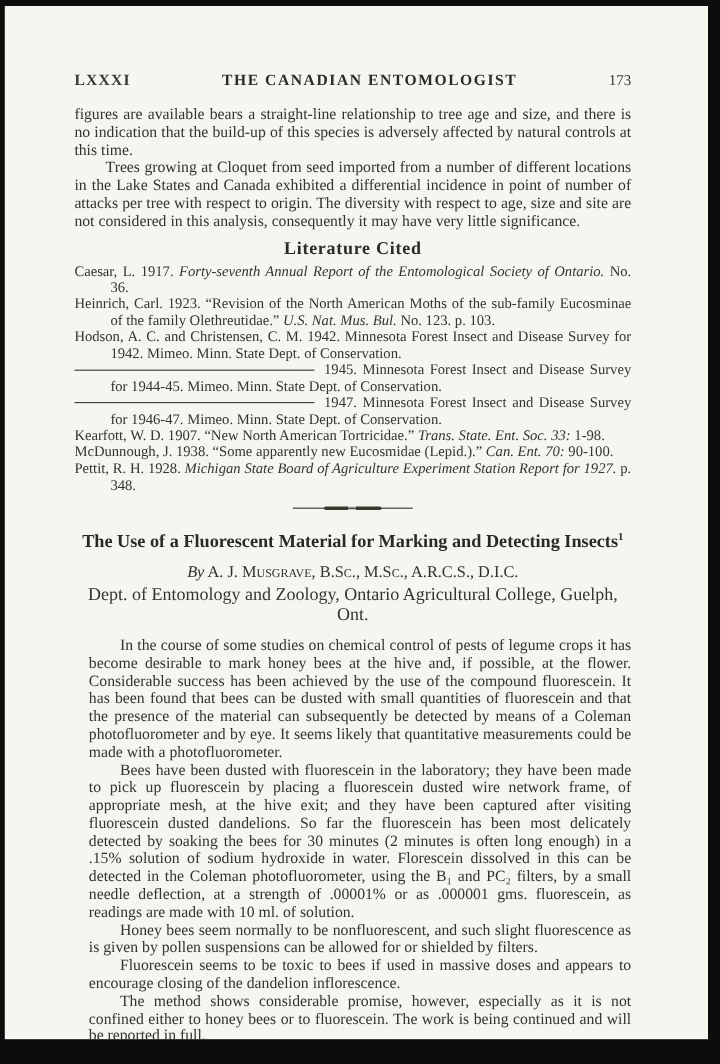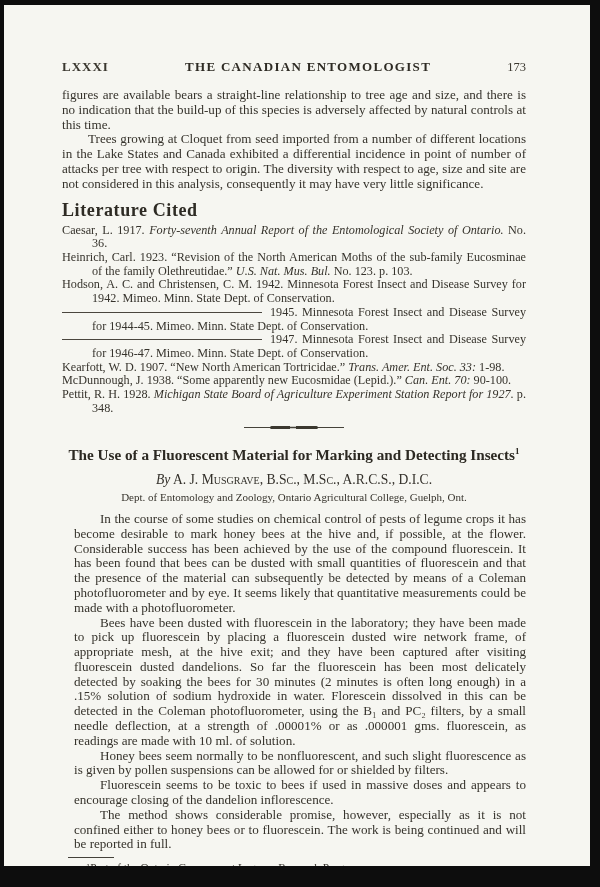--- a/index.html
+++ b/index.html
@@ -31,22 +31,22 @@
   
   p.bodytext{
     margin:0;
     font-size:13.1px;line-height:14.8px;
     text-align:justify;
     color:#35322b;
   }
   p.bodytext.indent{text-indent:26px;}
   
   .lit-heading{
-    font-weight:bold;
-    font-size:18px;letter-spacing:0.6px;
+    text-align:center;font-weight:bold;
+    font-size:15px;letter-spacing:0.6px;
     margin:8px 0 3px 0;color:#2e2b24;
   }
   .lit-entry{
     font-size:12.2px;line-height:13.7px;
     text-align:justify;
     padding-left:30px;text-indent:-30px;
     color:#36332c;
   }
   .lit-entry .it{font-style:italic;}
   .dashrule{
@@ -70,21 +70,21 @@
     font-size:15.2px;line-height:18.5px;
     margin:12px auto 0 auto;max-width:470px;color:#2c2922;
   }
   .sup{font-size:9px;vertical-align:6px;}
   .byline{
     text-align:center;font-size:13.6px;margin-top:7px;color:#33302a;
   }
   .byline .by{font-style:italic;}
   .byline .nm{font-variant:small-caps;}
   .affil{
-    text-align:center;font-size:11px;margin-top:3px;color:#36332c;
+    text-align:center;font-size:15px;margin-top:3px;color:#36332c;
   }
   .artbody{margin-top:9px;margin-left:12px;}
   
   .footnote{margin-top:5px;}
   .fn-rule{width:46px;height:1px;background:#44413a;margin:0 0 3px 6px;}
   .fn-text{
     font-size:11.4px;line-height:13px;color:#38352e;
     text-indent:24px;margin:0;
   }
   .fn-marker{font-size:8.5px;vertical-align:1px;}
@@ -104,21 +104,21 @@
     <p class="bodytext">figures are available bears a straight-line relationship to tree age and size, and there is no indication that the build-up of this species is adversely affected by natural controls at this time.</p>
     <p class="bodytext indent">Trees growing at Cloquet from seed imported from a number of different locations in the Lake States and Canada exhibited a differential incidence in point of number of attacks per tree with respect to origin.  The diversity with respect to age, size and site are not considered in this analysis, consequently it may have very little significance.</p>
 
     <div class="lit-heading">Literature Cited</div>
 
     <div class="lit-entry"><span>Caesar, L.  1917.  </span><span class="it">Forty-seventh Annual Report of the Entomological Society of Ontario.</span><span>  No. 36.</span></div>
     <div class="lit-entry"><span>Heinrich, Carl.  1923.  “Revision of the North American Moths of the sub-family Eucosminae of the family Olethreutidae.”  </span><span class="it">U.S. Nat. Mus. Bul.</span><span> No. 123.  p. 103.</span></div>
     <div class="lit-entry"><span>Hodson, A. C. and Christensen, C. M.  1942.  Minnesota Forest Insect and Disease Survey for 1942.  Mimeo.  Minn. State Dept. of Conservation.</span></div>
     <div class="lit-entry"><span class="dashrule"></span><span>1945.  Minnesota Forest Insect and Disease Survey for 1944-45.  Mimeo.  Minn. State Dept. of Conservation.</span></div>
     <div class="lit-entry"><span class="dashrule"></span><span>1947.  Minnesota Forest Insect and Disease Survey for 1946-47.  Mimeo.  Minn. State Dept. of Conservation.</span></div>
-    <div class="lit-entry"><span>Kearfott, W. D.  1907.  “New North American Tortricidae.”  </span><span class="it">Trans. Amer. Ent. Soc. 33:</span><span> 1-98.</span></div>
+    <div class="lit-entry"><span>Kearfott, W. D.  1907.  “New North American Tortricidae.”  </span><span class="it">Trans. State. Ent. Soc. 33:</span><span> 1-98.</span></div>
     <div class="lit-entry"><span>McDunnough, J.  1938.  “Some apparently new Eucosmidae (Lepid.).”  </span><span class="it">Can. Ent. 70:</span><span> 90-100.</span></div>
     <div class="lit-entry"><span>Pettit, R. H.  1928.  </span><span class="it">Michigan State Board of Agriculture Experiment Station Report for 1927.</span><span>  p. 348.</span></div>
 
     <div class="ornament"></div>
 
     <div class="art-title"><span>The Use of a Fluorescent Material for Marking and Detecting Insects</span><span class="sup">1</span></div>
 
     <div class="byline"><span class="by">By</span><span class="nm"> A. J. Musgrave,</span><span class="nm"> B.Sc., M.Sc., A.R.C.S., D.I.C.</span></div>
 
     <div class="affil">Dept. of Entomology and Zoology, Ontario Agricultural College, Guelph, Ont.</div>

